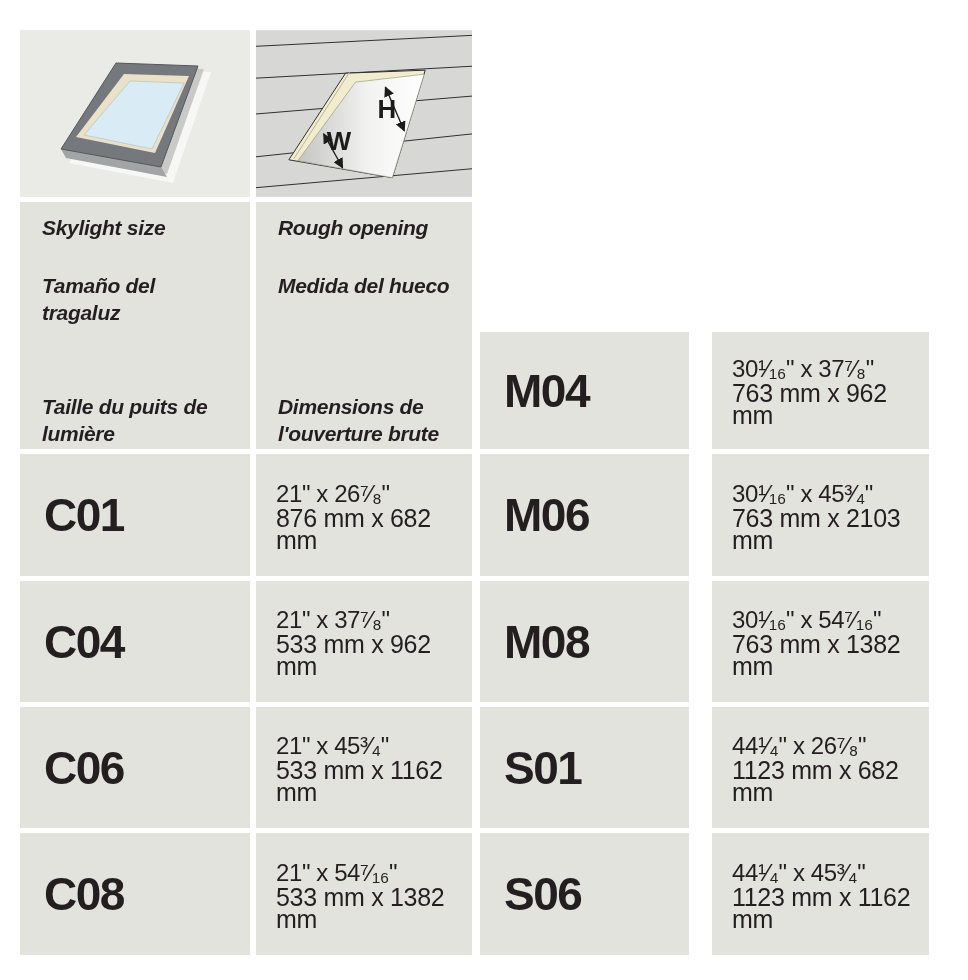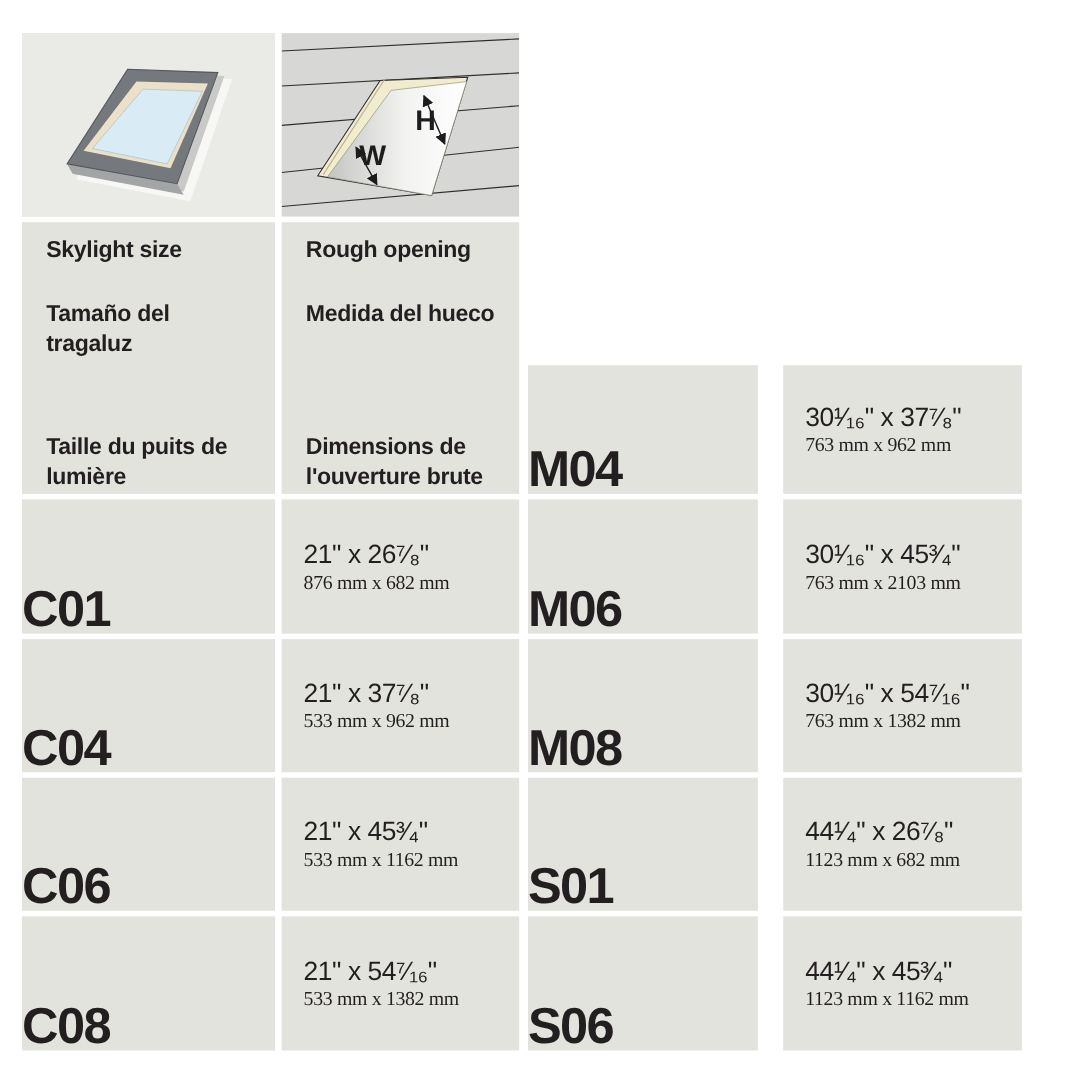--- a/index.html
+++ b/index.html
@@ -25,33 +25,33 @@
     grid-template-rows:117px 122px 121px 121px 122px;
     column-gap:23px;row-gap:5px;
   }
   .cell{background:#e3e3de;}
   .img-cell{padding:0;overflow:hidden;}
   .img-cell svg{display:block;}
   .header-cell{position:relative;}
   .hl{
     position:absolute;left:22px;
     font-weight:bold;font-size:21px;line-height:27px;
-    letter-spacing:-0.3px;max-width:178px;
+    letter-spacing:-0.3px;max-width:178px;font-style:italic;
   }
   .hl.en{top:12px;}
   .hl.es{top:70px;}
   .hl.fr{top:191px;}
-  .code-cell{display:flex;align-items:flex-end;}
+  .code-cell{display:flex;align-items:center;padding-left:24px;}
   .code{
     font-weight:bold;font-size:46px;letter-spacing:-1.5px;
     line-height:1;
   }
   .dim-cell{display:flex;flex-direction:column;justify-content:center;padding-left:20px;}
   .dim-in{font-size:24px;line-height:27px;letter-spacing:-0.4px;}
-  .dim-mm{font-size:18px;line-height:22px;letter-spacing:-0.3px;font-family:Liberation Serif, serif;}
+  .dim-mm{font-size:25px;line-height:22px;letter-spacing:-0.3px;}
 </style>
 </head>
 <body>
 
 <div class="page">
 
   <div class="left-block">
 
     <div class="cell img-cell">
       <svg width="230" height="167" viewBox="0 0 230 167">

